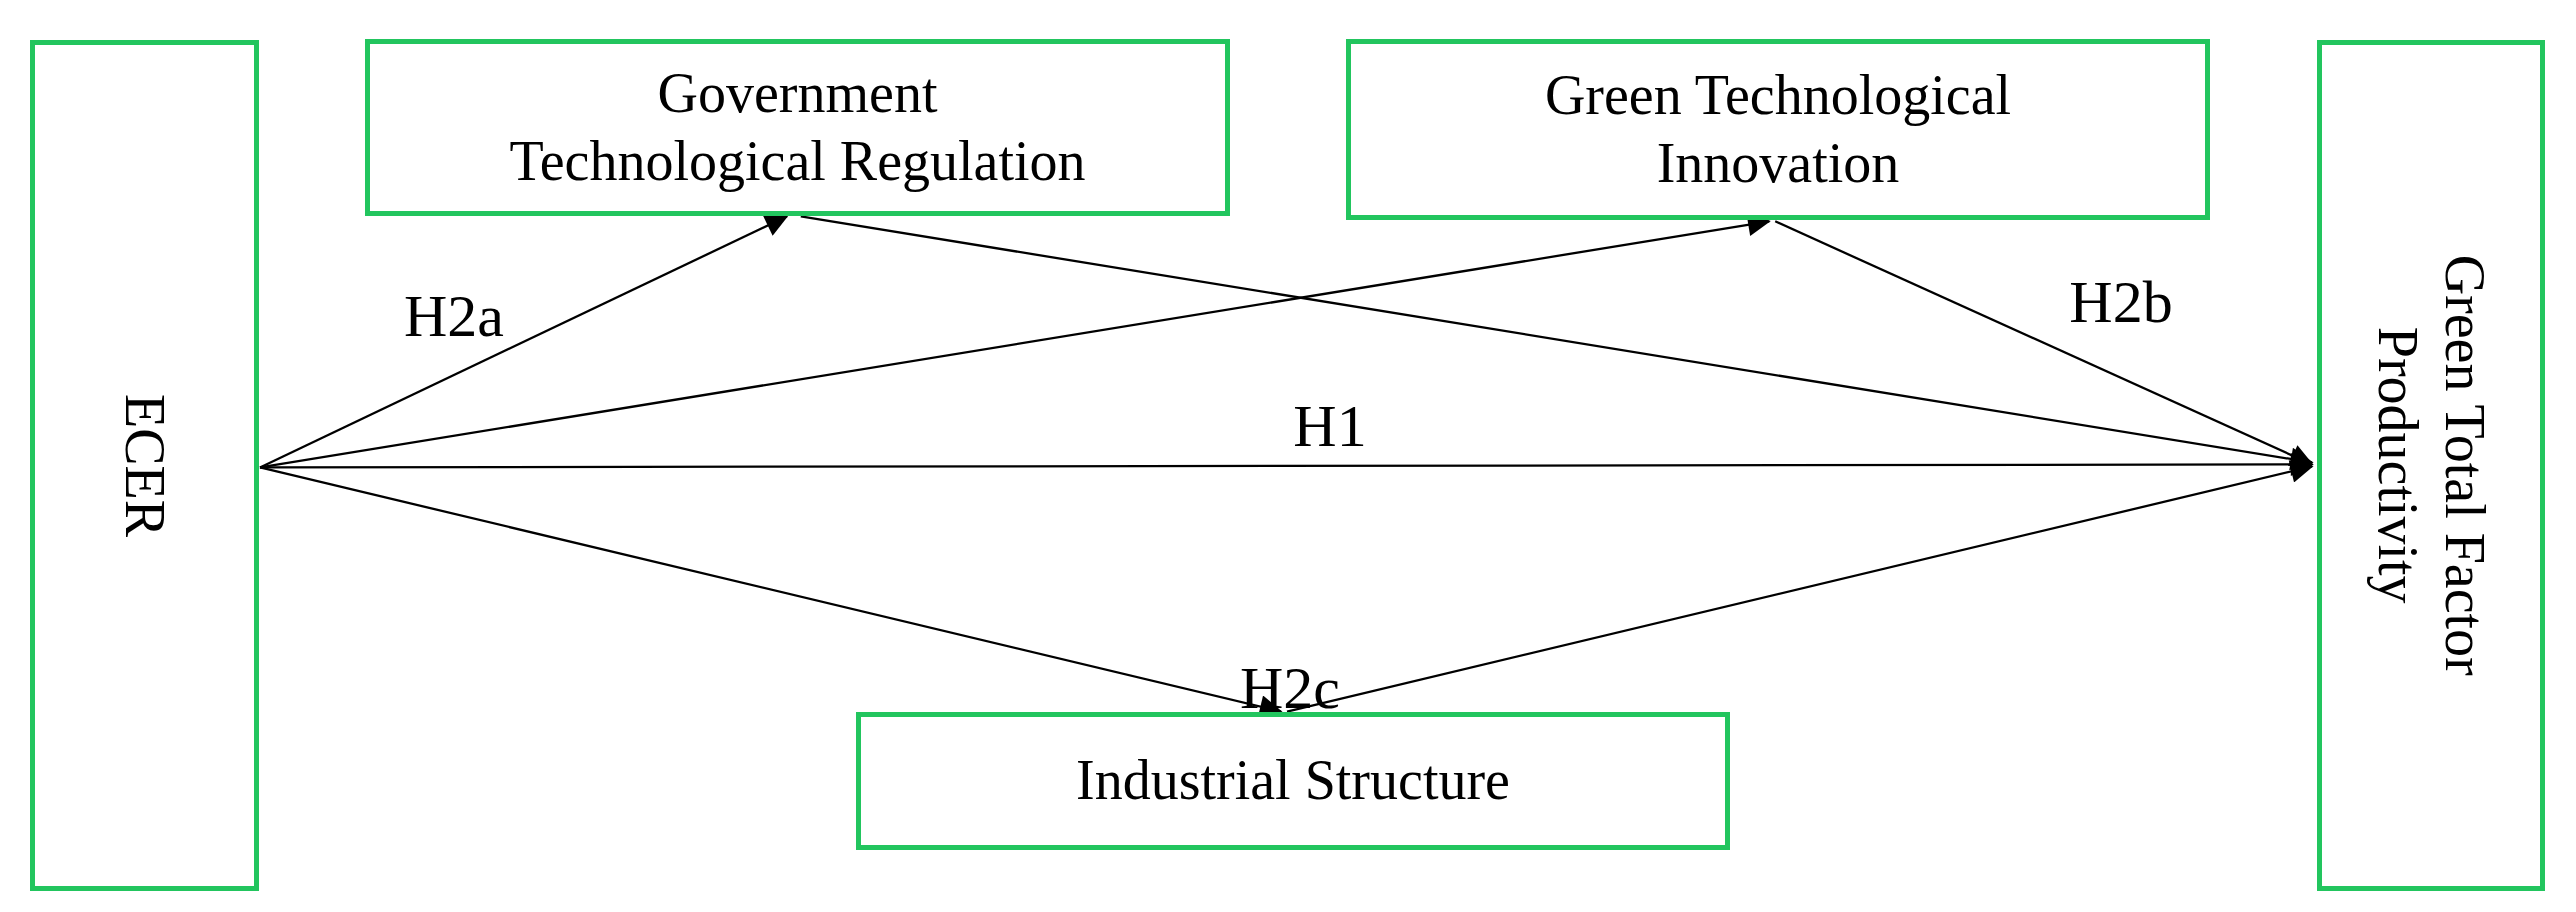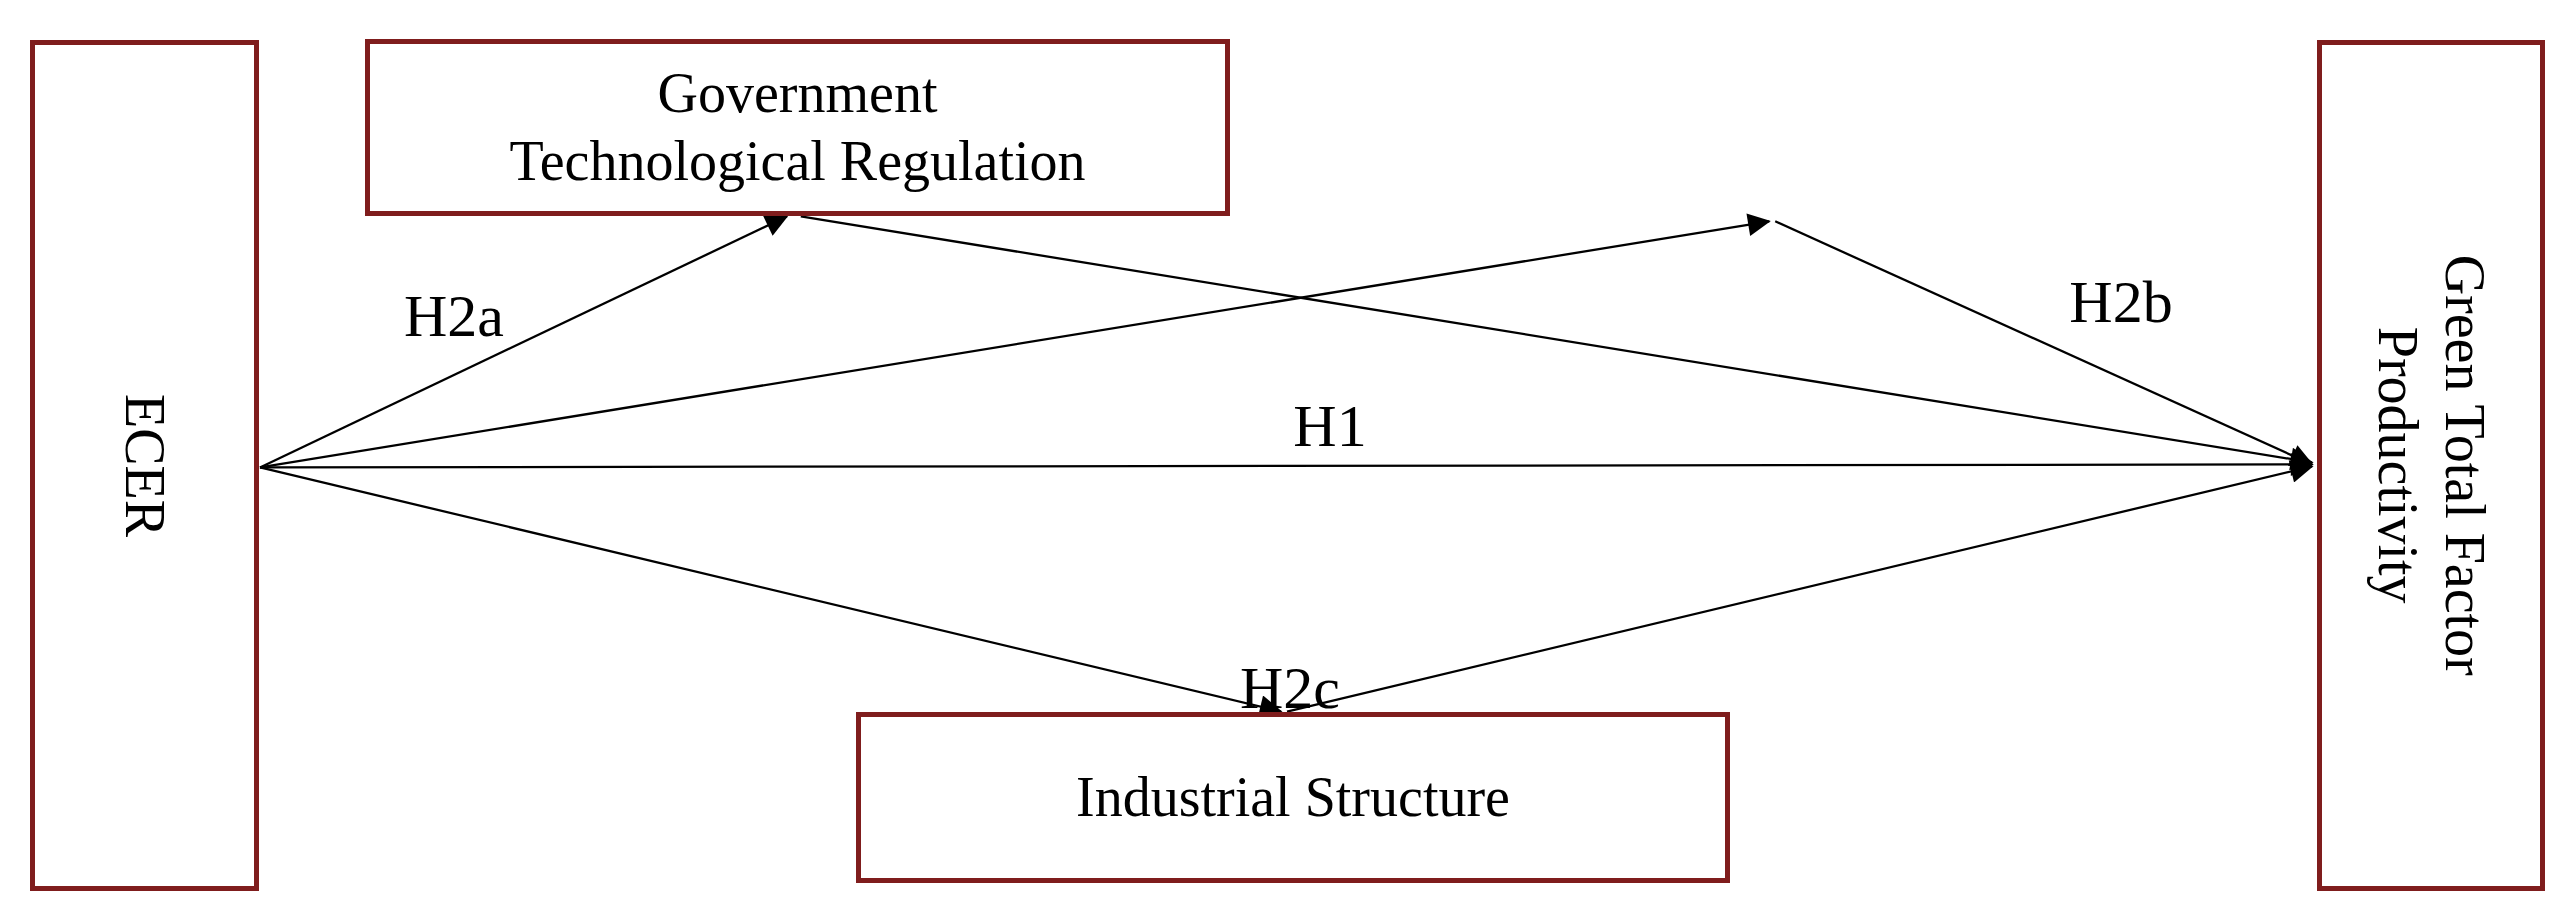--- a/index.html
+++ b/index.html
@@ -19,21 +19,21 @@
   .arrows-layer {
     position: absolute;
     left: 0; top: 0;
     width: 2576px;
     height: 913px;
   }
   .arrows-layer line { stroke: #000000; stroke-width: 2.3; }
   .node {
     position: absolute;
     box-sizing: border-box;
-    border: 5px solid #7f1d1d;
+    border: 5px solid #22c55e;
     background: #ffffff;
     display: flex;
     align-items: center;
     justify-content: center;
     text-align: center;
   }
   .node-text {
     font-size: 56px;
     line-height: 1.2;
     white-space: nowrap;
@@ -44,21 +44,21 @@
     position: absolute;
     transform: translate(-50%, -50%);
     font-size: 60px;
     line-height: 1;
     white-space: nowrap;
   }
   
   .node-ecer  { left: 30px;   top: 40px;  width: 229px; height: 851px; }
   .node-ger   { left: 365px;  top: 39px;  width: 865px; height: 177px; }
   .node-gti   { left: 1346px; top: 39px;  width: 864px; height: 181px; }
-  .node-iso   { left: 856px;  top: 712px; width: 874px; height: 171px; }
+  .node-iso   { left: 856px;  top: 712px; width: 874px; height: 138px; }
   .node-gtfp  { left: 2317px; top: 40px;  width: 228px; height: 851px; }
   .label-h2a { left: 454px;  top: 304px; margin-top: 12px; }
   .label-h1  { left: 1285px; top: 426px; margin-left: 45px; }
   .label-h2b { left: 2121px; top: 302px; }
   .label-h2c { left: 1290px; top: 640px; margin-top: 48px; }
 </style>
 </head>
 <body>
 
 <div class="canvas">
@@ -84,20 +84,26 @@
     </div>
   </div>
 
   <div class="node node-ger">
     <div class="node-text">
       <span class="line">Government</span>
       <span class="line">Technological Regulation</span>
     </div>
   </div>
 
+  <div class="node node-gti">
+    <div class="node-text">
+      <span class="line">Green Technological</span>
+      <span class="line">Innovation</span>
+    </div>
+  </div>
 
   <div class="node node-iso">
     <div class="node-text">
       <span class="line">Industrial Structure</span>
     </div>
   </div>
 
   <div class="node node-gtfp">
     <div class="node-text rot90">
       <span class="line">Green Total Factor</span>

